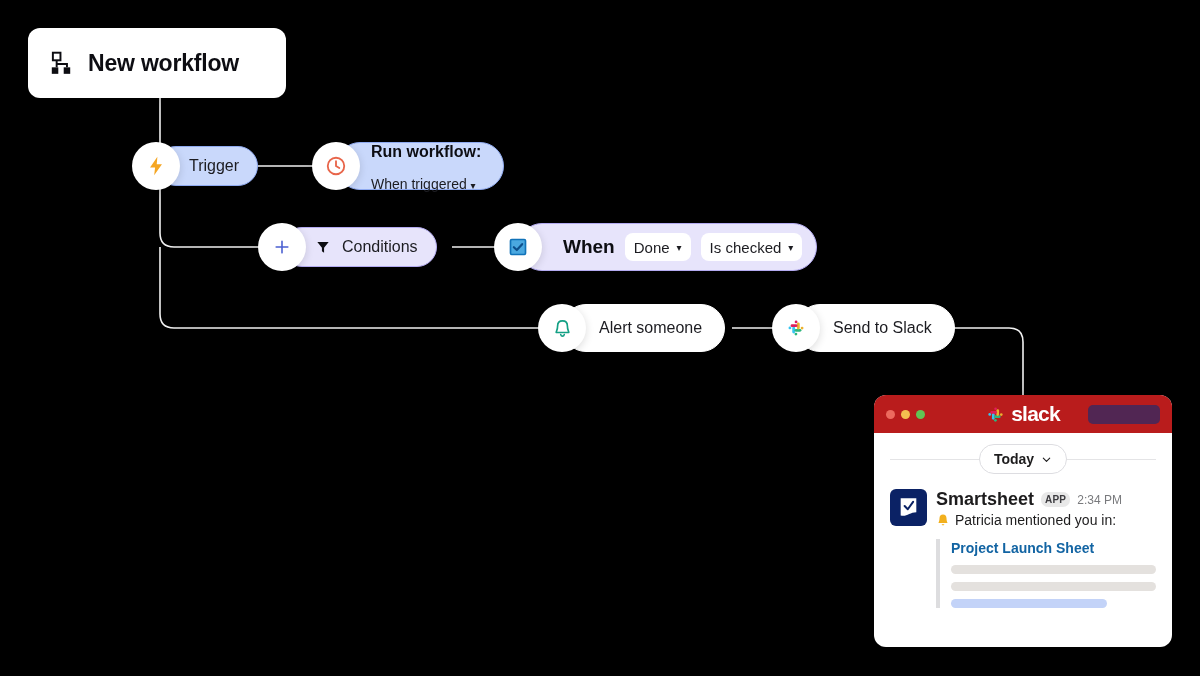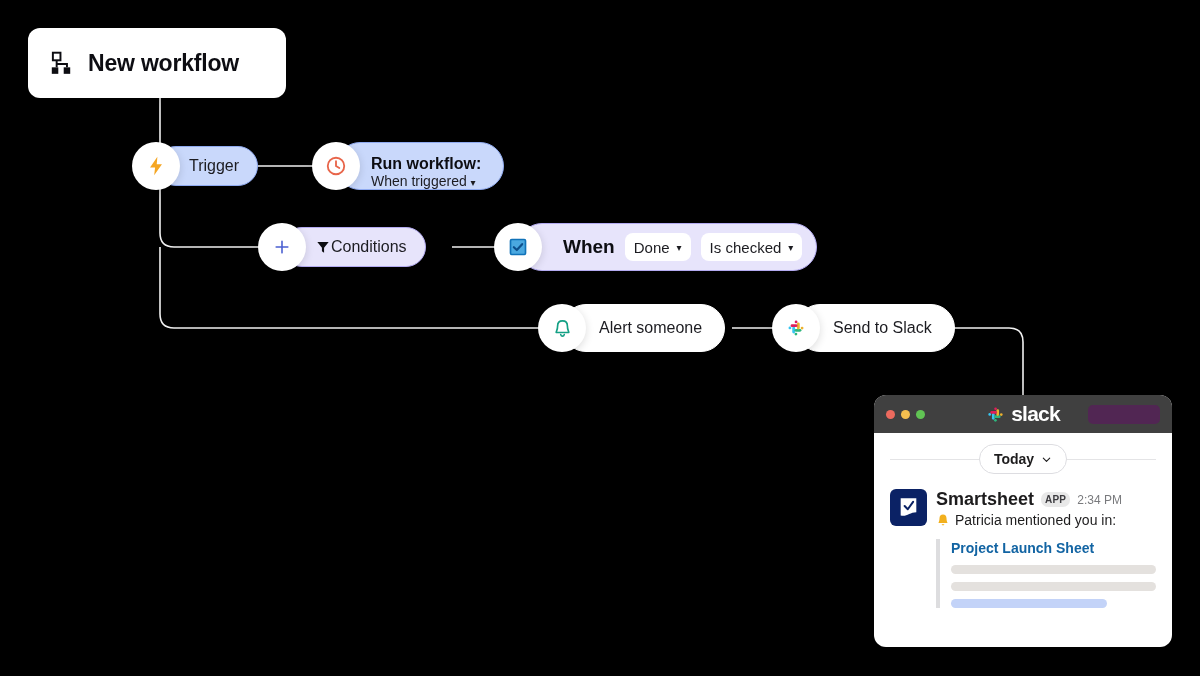--- a/index.html
+++ b/index.html
@@ -113,23 +113,24 @@
   #node-conditions   { left: 258px; top: 223px; }
   #node-when         { left: 494px; top: 223px; }
   #node-alert        { left: 538px; top: 304px; }
   #node-slack        { left: 772px; top: 304px; }
 
   #node-run-workflow .pill {
     height: 48px;
     border-radius: 24px;
     flex-direction: column;
     align-items: flex-start;
-    justify-content: flex-end;
+    justify-content: flex-start;
     padding: 0 22px 0 34px;
     line-height: 1.15;
+    gap: 15px;
   }
   .run-line1 { font-size: 16px; font-weight: bold; color: #0d0d12; }
   .run-line2 { font-size: 14px; color: #1c1c21; }
   .caret-glyph { font-size: 10px; }
 
   #node-when .pill {
     height: 48px;
     border-radius: 24px;
     padding: 0 14px 0 34px;
     gap: 10px;
@@ -163,21 +164,21 @@
     top: 395px;
     width: 298px;
     height: 252px;
     border-radius: 12px;
     background: #ffffff;
     overflow: hidden;
     box-shadow: 0 4px 18px rgba(0,0,0,0.22);
   }
   .slack-titlebar {
     height: 38px;
-    background: #404040;
+    background: #b91c1c;
     display: flex;
     align-items: center;
     padding: 0 12px;
     box-sizing: border-box;
     position: relative;
   }
   .tl-dots { display: flex; gap: 6px; }
   .tl-dot { width: 9px; height: 9px; border-radius: 50%; }
   .tl-red { background: #ec6a5e; }
   .tl-yellow { background: #f4bf4f; }
@@ -347,21 +348,21 @@
         <svg width="22" height="22" viewBox="0 0 24 24">
           <circle cx="12" cy="12" r="9" fill="none" stroke="#e8654a" stroke-width="2"></circle>
           <path d="M12 6.8 L12 12 L15.6 14.2" fill="none" stroke="#e8654a" stroke-width="2" stroke-linecap="round"></path>
         </svg>
       </span>
     </div>
   </div>
 
   <div class="node" id="node-conditions">
     <div class="pill lavender">
-      <span style="display:flex;align-items:center;gap:0;">
+      <span style="display:flex;align-items:center;gap:11px;">
         <span>
           <svg width="16" height="16" viewBox="0 0 24 24">
             <path d="M3.5 4.5 L20.5 4.5 L13.6 13 L13.6 20.5 L10.4 18.3 L10.4 13 Z" fill="#0d0d12"></path>
           </svg>
         </span>
         <span>Conditions</span>
       </span>
     </div>
     <div class="bubble">
       <span>

